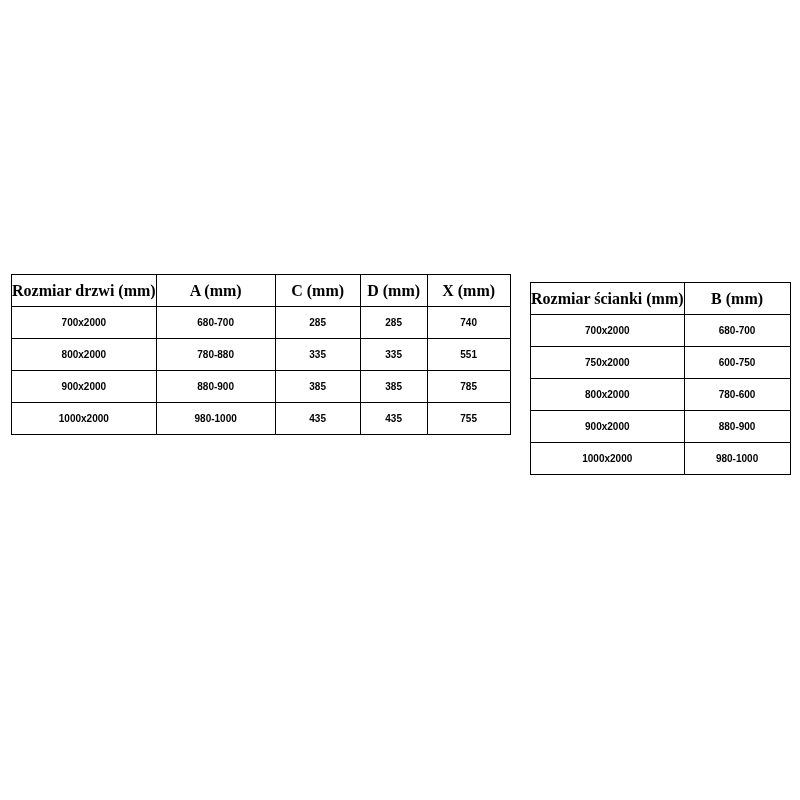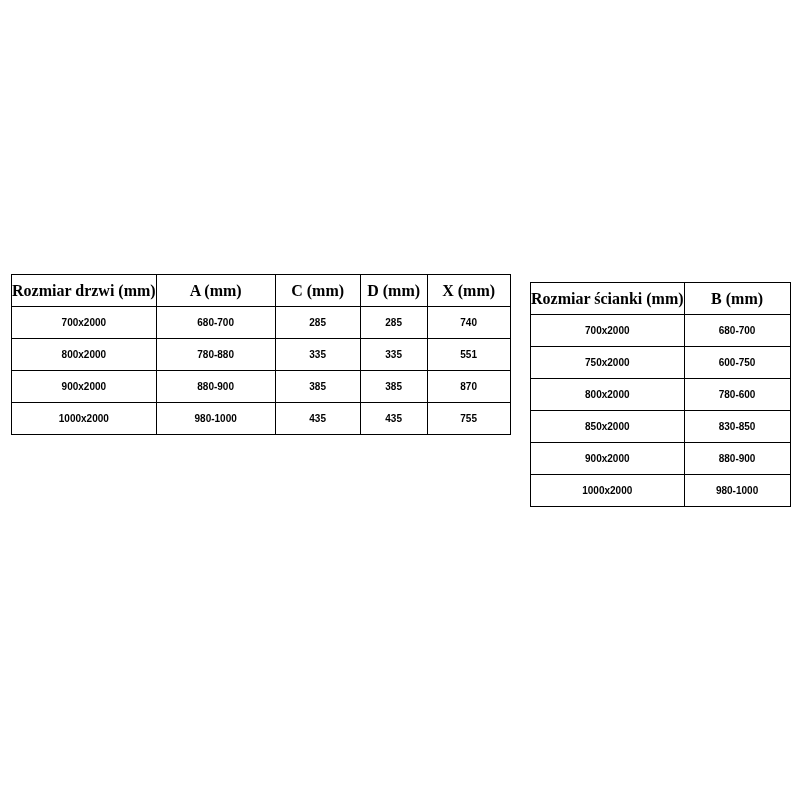--- a/index.html
+++ b/index.html
@@ -114,21 +114,21 @@
           <td>780-880</td>
           <td>335</td>
           <td>335</td>
           <td>551</td>
         </tr>
         <tr>
           <td>900x2000</td>
           <td>880-900</td>
           <td>385</td>
           <td>385</td>
-          <td>870</td>
+          <td>785</td>
         </tr>
         <tr>
           <td>1000x2000</td>
           <td>980-1000</td>
           <td>435</td>
           <td>435</td>
           <td>755</td>
         </tr>
       </tbody>
     </table>
@@ -153,24 +153,20 @@
         </tr>
         <tr>
           <td>750x2000</td>
           <td>600-750</td>
         </tr>
         <tr>
           <td>800x2000</td>
           <td>780-600</td>
         </tr>
         <tr>
-          <td>850x2000</td>
-          <td>830-850</td>
-        </tr>
-        <tr>
           <td>900x2000</td>
           <td>880-900</td>
         </tr>
         <tr>
           <td>1000x2000</td>
           <td>980-1000</td>
         </tr>
       </tbody>
     </table>
   </div>

